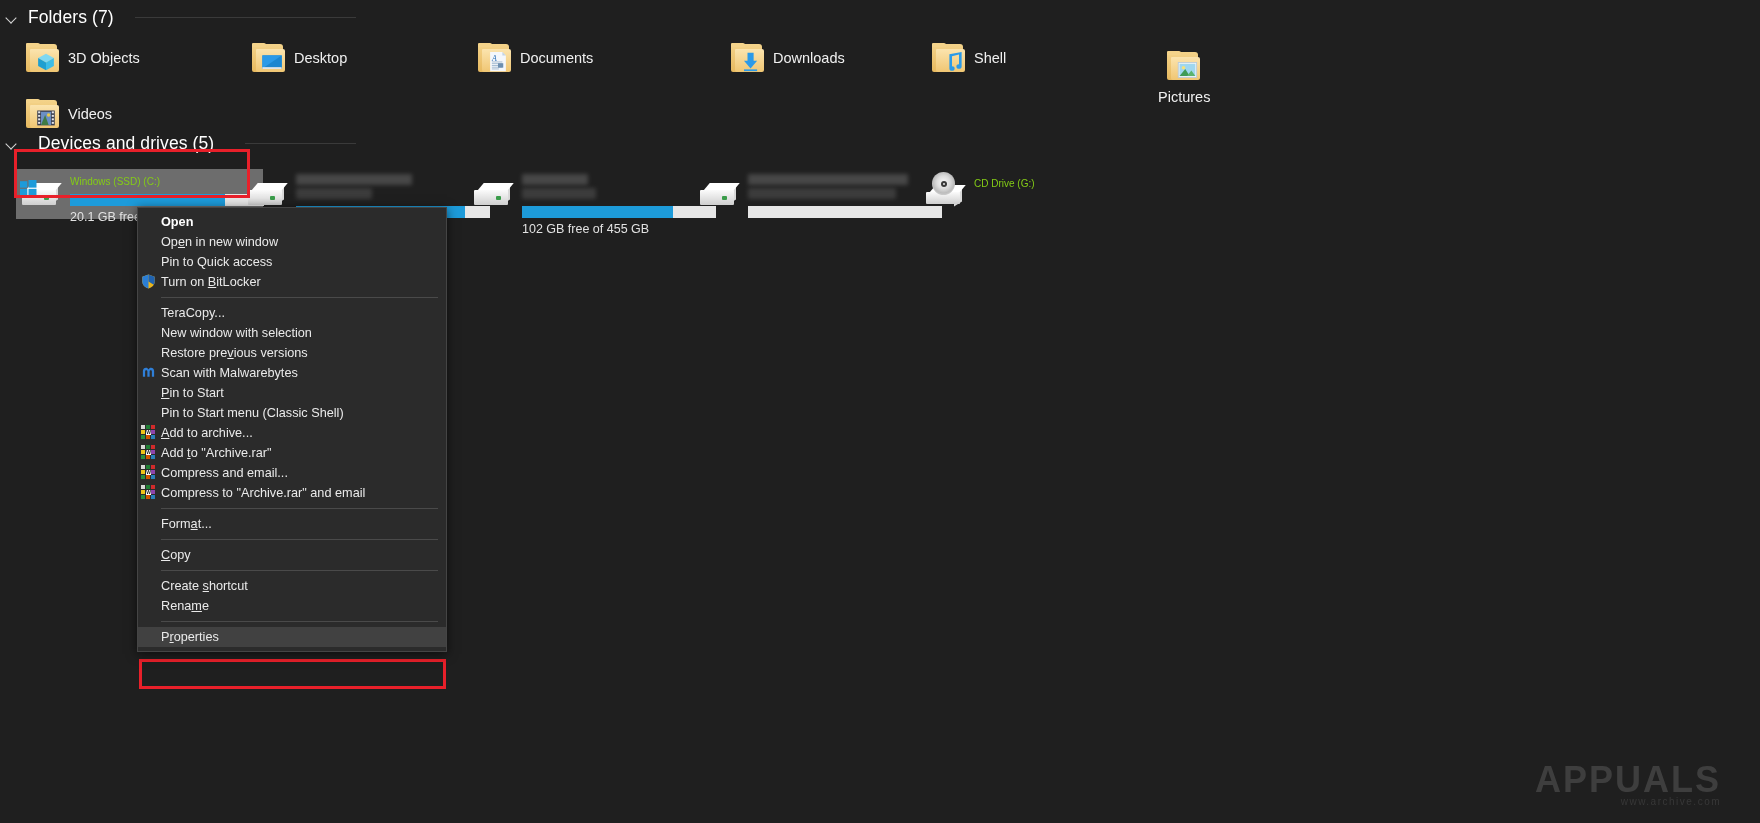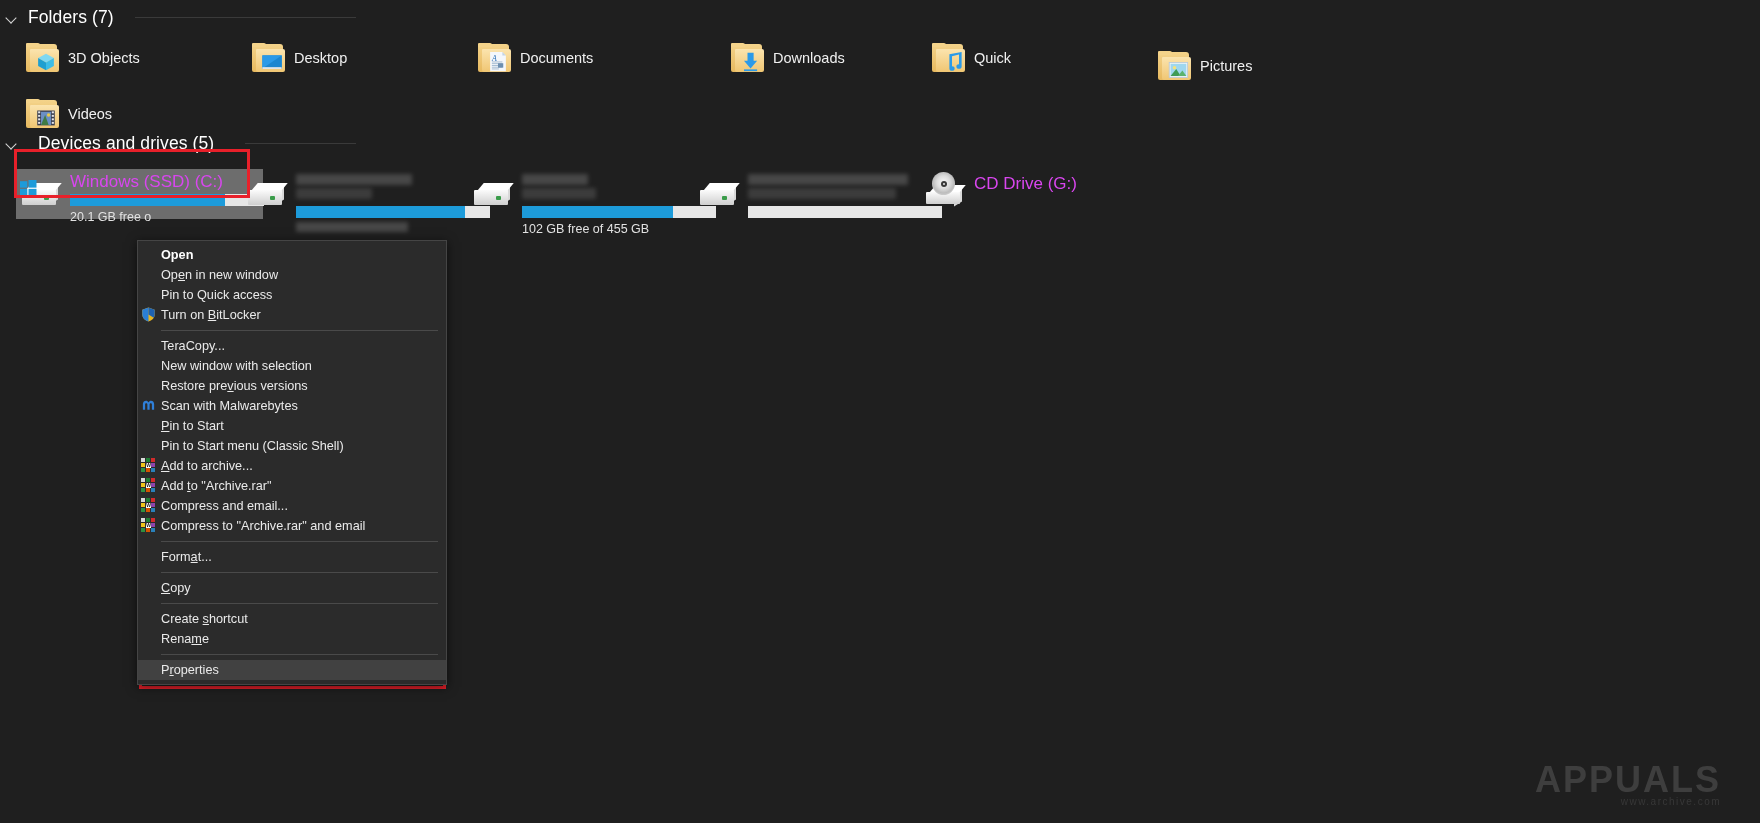--- a/index.html
+++ b/index.html
@@ -93,21 +93,21 @@
   .cd-hole {
     position: absolute; left: 17px; top: 9px; width: 6px; height: 6px;
     border-radius: 50%; background: #3a3a3a; z-index: 5;
   }
   .cd-hole::after {
     content:""; position:absolute; left:1.7px; top:1.7px; width:2.6px; height:2.6px;
     background:#e8e8e8; border-radius:50%;
   }
 
   .drive-info { display: flex; flex-direction: column; gap: 4px; padding-top: 6px; }
-  .drive-name { font-size: 17px; color: #d946ef; white-space: nowrap; line-height: 16px; }
+  .drive-name { font-size: 10px; color: #84cc16; white-space: nowrap; line-height: 16px; }
   .bar {
     width: 194px; height: 12px; background: #e6e6e6; position: relative; overflow: hidden;
   }
   .bar-fill { position: absolute; left: 0; top: 0; height: 100%; background: #1d9bda; }
   .drive-free { font-size: 12.5px; color: #e2e2e2; white-space: nowrap; line-height: 15px; }
 
   
   .blur-line { height: 11px; background: #4b4b4b; filter: blur(2.2px); opacity: .92; border-radius:1px; }
   .blur-line.b2 { background: #3f3f3f; }
 
@@ -118,21 +118,20 @@
   .red-box {
     position: absolute; border: 3px solid #e8202a; z-index: 6; pointer-events: none;
   }
 
   
   #context-menu {
     position: absolute; background: #2b2b2b;
     border: 1px solid #454545;
     box-shadow: 0 2px 10px rgba(0,0,0,.6);
     z-index: 20;
-    margin-top: 33px;
   }
   .mi {
     position: relative; display: flex; align-items: center;
     height: 20px; padding: 0 14px 0 23px; cursor: default;
     font-size: 12.7px; color: #eaeaea; white-space: nowrap;
   }
   .mi .mi-icon {
     position: absolute; left: 3px; top: 50%; transform: translateY(-50%);
     width: 16px; height: 16px;
   }
@@ -251,24 +250,24 @@
 
   <div class="tile" style="left:928px; top:35px;">
     <span class="folder">
       <span class="back"></span>
         <span class="tab"></span>
         <span class="front"></span>
       <svg class="glyph" viewBox="0 0 24 24" aria-hidden="true">
         <path d="M9 20 A3 2.6 0 1 0 12 17.4 V6 L20 4 V15.2 A3 2.6 0 1 0 23 17.8 V1 L9 3.6 Z" fill="#2b9ae8"></path>
       </svg>
     </span>
-    <span class="tile-label">Quick</span>
-  </div>
-
-  <div class="tile" style="left:1154px; top:43px;">
+    <span class="tile-label">Shell</span>
+  </div>
+
+  <div class="tile" style="left:1154px; top:51px;flex-direction:column;">
     <span class="folder">
       <span class="back"></span>
         <span class="tab"></span>
         <span class="front"></span>
       <svg class="glyph" viewBox="0 0 24 24" aria-hidden="true">
         <rect x="2" y="4" width="21" height="17" fill="#eef4f8" stroke="#b9cad8"></rect>
         <rect x="3.5" y="5.5" width="18" height="14" fill="#9fd7ef"></rect>
         <circle cx="8" cy="10" r="2" fill="#f6e27a"></circle>
         <polygon points="3.5,19.5 10,11.5 15,19.5" fill="#3f9b56"></polygon>
         <polygon points="12,19.5 17,13 21.5,19.5" fill="#5bb36e"></polygon>

